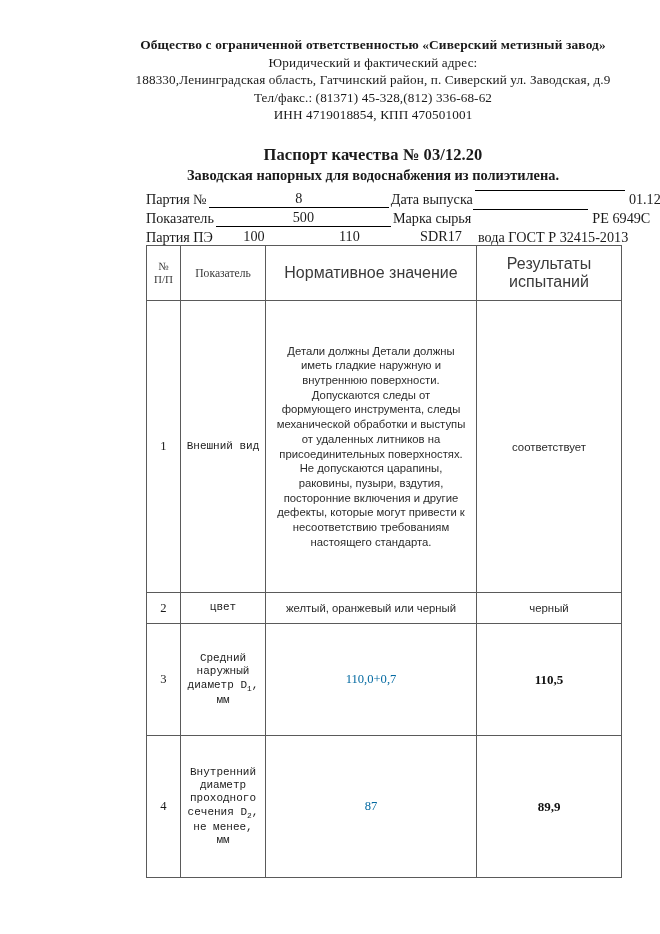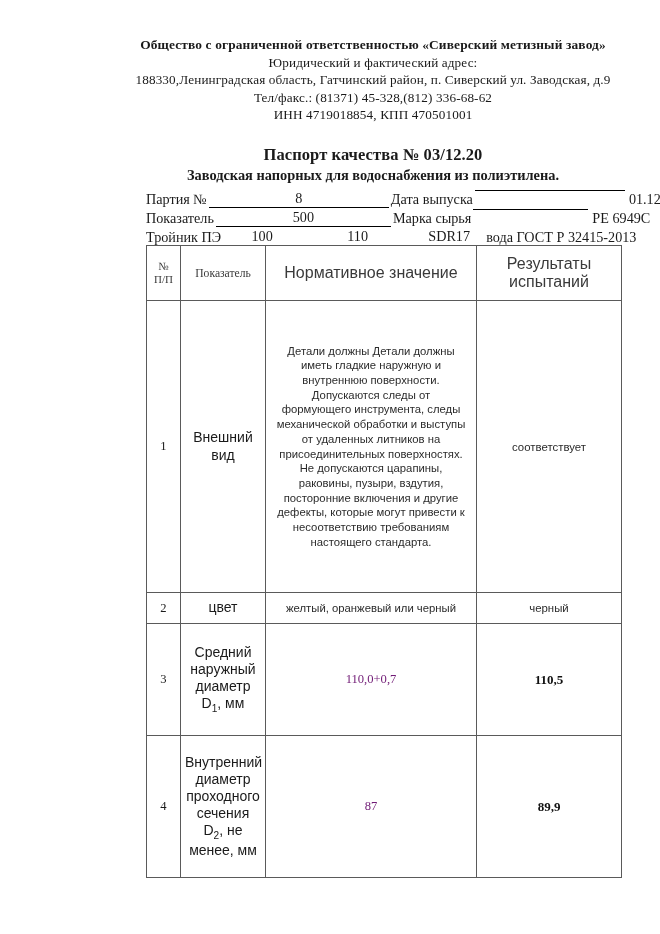--- a/index.html
+++ b/index.html
@@ -127,35 +127,35 @@
     font-size: 16px;
   }
 
   td.c-num {
     text-align: center;
     font-size: 12.6px;
     font-family: "Liberation Serif", serif;
   }
   td.c-name {
     text-align: center;
-    font-size: 14px;
+    font-size: 11px;
     line-height: 1.22;
-    font-family: Liberation Sans, sans-serif;
+    font-family: Liberation Mono, monospace;
   }
   td.c-norm {
     text-align: center;
     font-size: 11.3px;
     line-height: 1.30;
     font-family: "Liberation Sans", sans-serif;
     color: #2b2b2b;
   }
   td.c-norm.serif {
     font-family: "Liberation Serif", serif;
     font-size: 12.6px;
-    color: #701a75;
+    color: #0369a1;
   }
   td.c-res {
     text-align: center;
     font-size: 11.4px;
     font-family: "Liberation Sans", sans-serif;
     color: #2b2b2b;
   }
   td.c-res.bold {
     font-family: "Liberation Serif", serif;
     font-weight: bold;
@@ -204,21 +204,21 @@
 
     <div class="field-row">
       <span class="fl-label">Показатель</span>
       <span class="fl-fill u-kol">500</span>
       <span class="fl-label">Марка сырья</span>
       <span class="fl-fill u-marka"></span>
       <span class="fl-val">PE 6949C</span>
     </div>
 
     <div class="field-row">
-      <span class="fl-label">Тройник ПЭ</span>
+      <span class="fl-label">Партия ПЭ</span>
       <span class="fl-fill u-t1">100</span>
       <span class="fl-fill u-t2">110</span>
       <span class="fl-fill u-t3">SDR17</span>
       <span class="fl-label">вода ГОСТ Р 32415-2013</span>
     </div>
 
   </div>
 
   <div class="tbl-wrap">
     <table class="qt">

